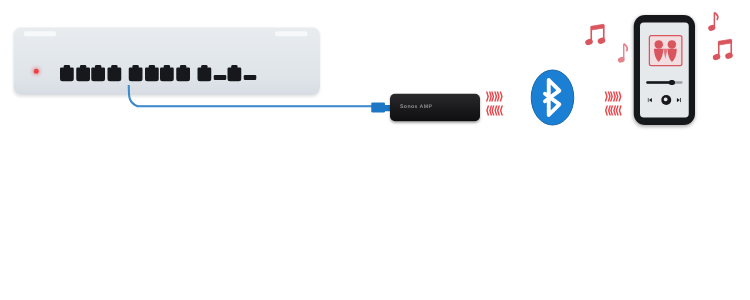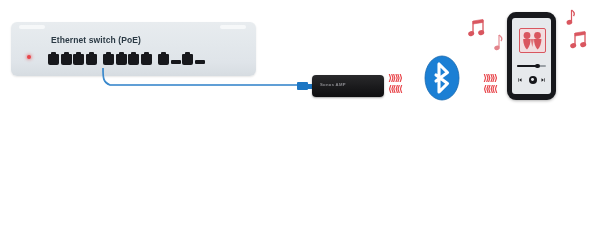--- a/index.html
+++ b/index.html
@@ -129,21 +129,20 @@
   .note-4{left:570px;top:30px;}
 </style>
 </head>
 <body>
 
 <div id="stage">
 
   <div class="switch-body">
     <div class="switch-notch notch-l"></div>
     <div class="switch-notch notch-r"></div>
-    <div class="switch-label">Ethernet switch (PoE)</div>
     <div class="led"></div>
     <div class="ports">
       <div class="port"></div>
       <div class="port"></div>
       <div class="port"></div>
       <div class="port"></div>
       <div class="port-gap"></div>
       <div class="port"></div>
       <div class="port"></div>
       <div class="port"></div>

